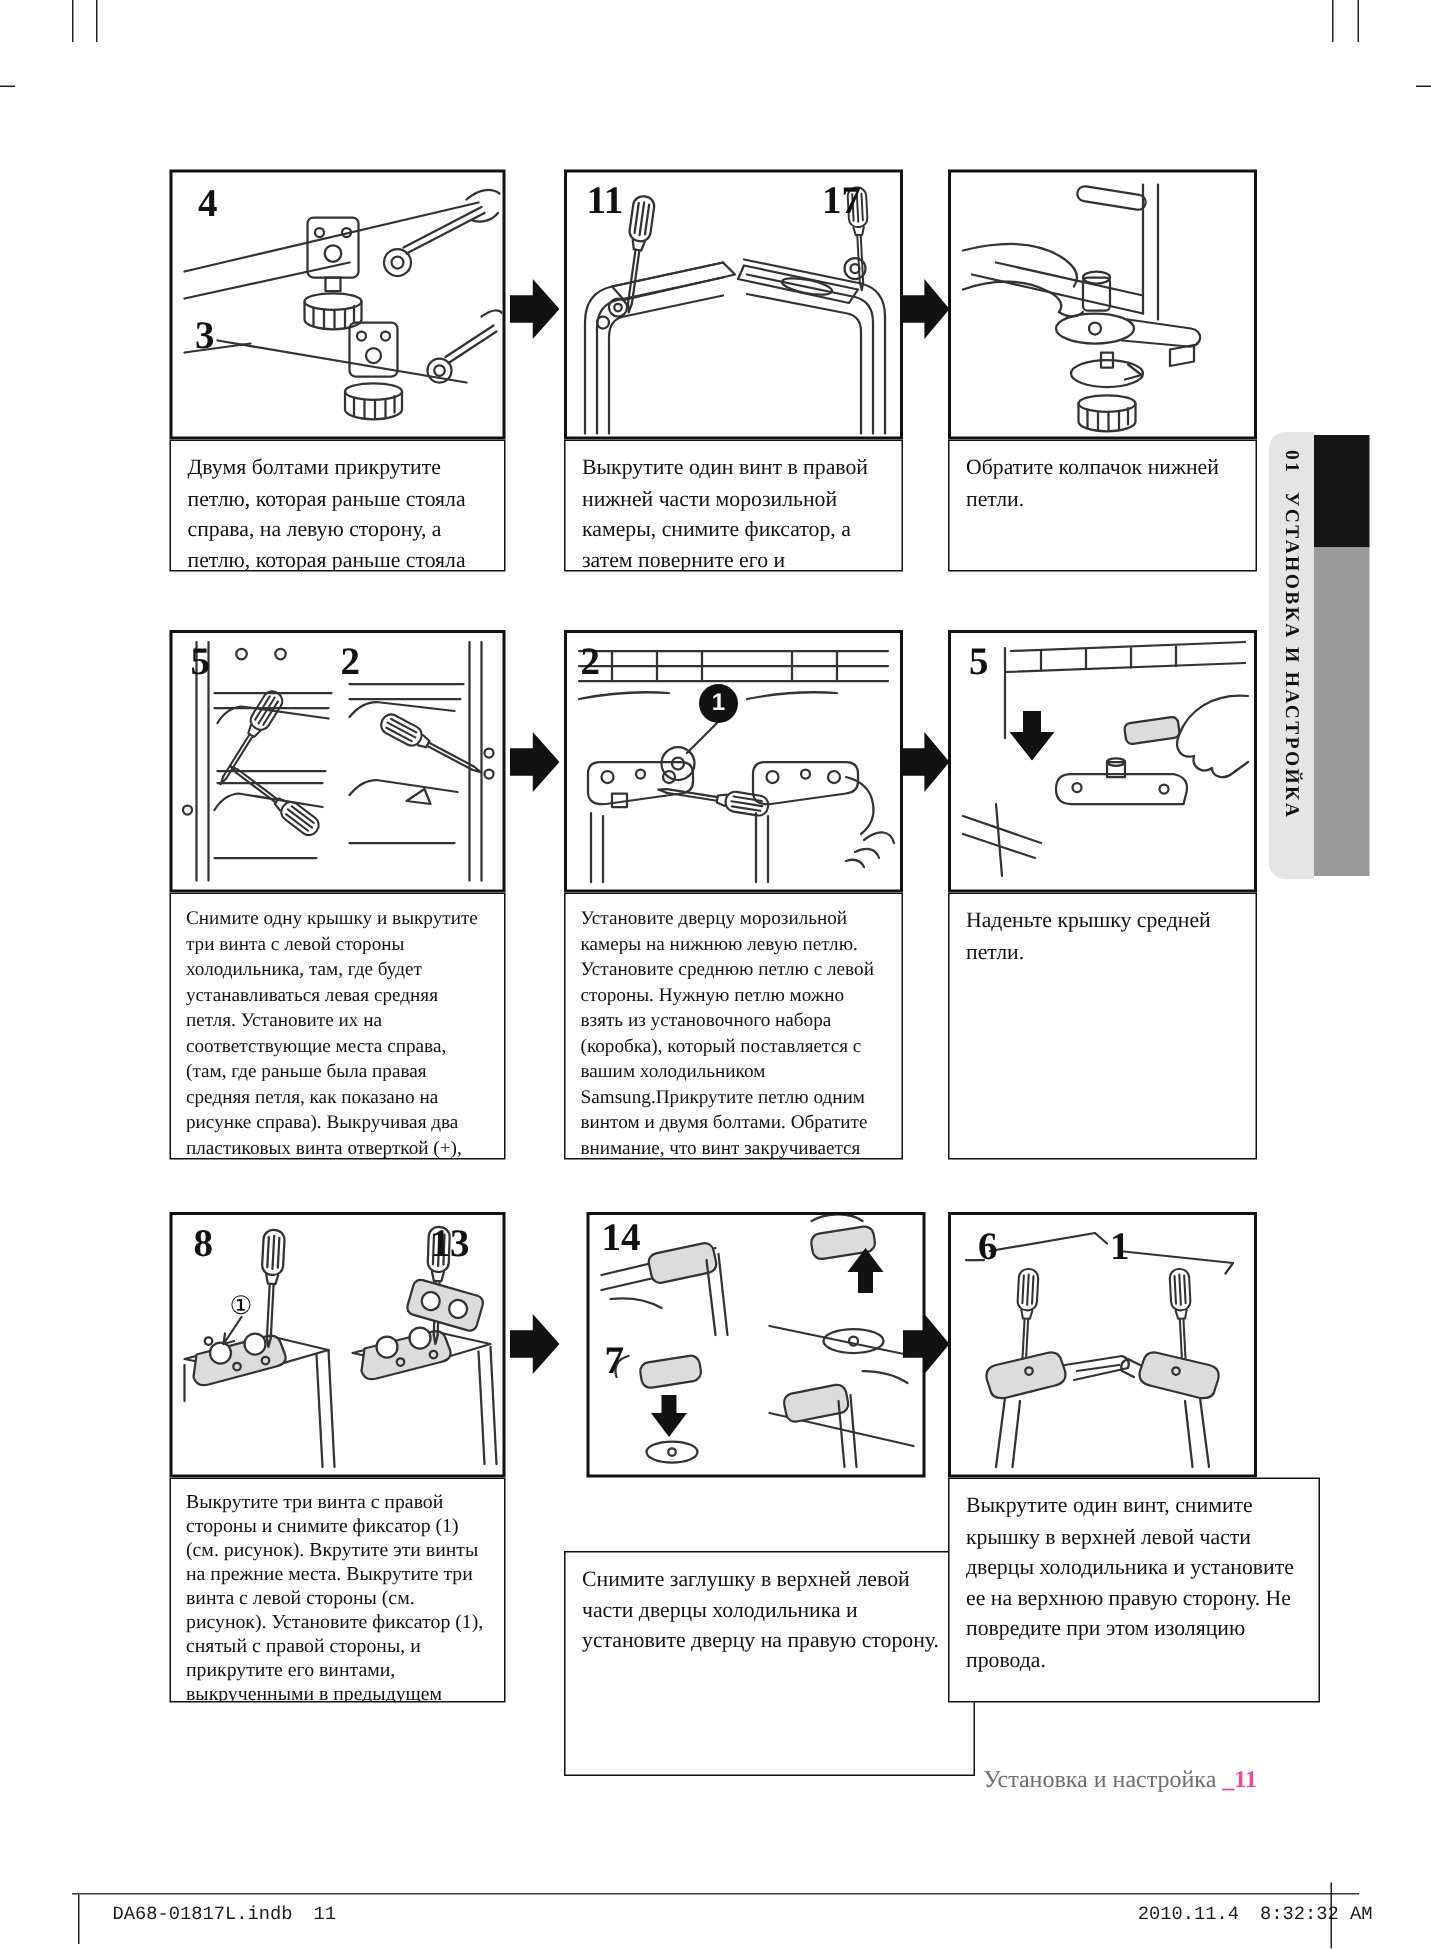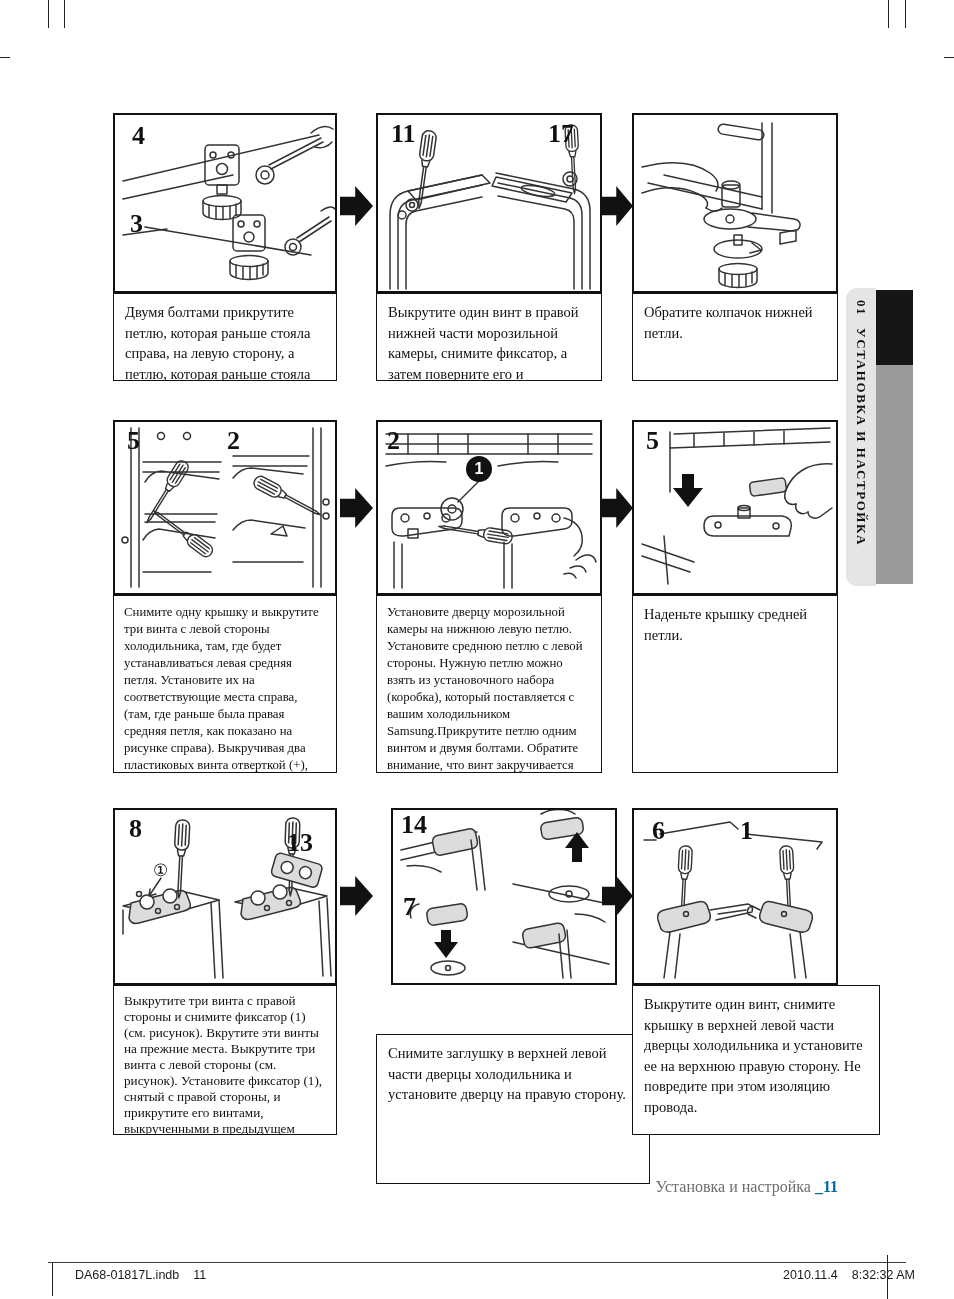--- a/index.html
+++ b/index.html
@@ -21,25 +21,25 @@
   .w1{fill:#fff;}
   .solid{fill:#111;stroke:none;}
   
   .side-tab{left:846px;top:288px;width:30px;height:298px;background:#e5e5e5;border-radius:11px 0 0 11px;}
   .side-tab-text{writing-mode:vertical-rl;text-orientation:mixed;height:100%;width:100%;display:flex;align-items:center;font-weight:bold;font-size:13px;letter-spacing:1.6px;color:#111;padding-top:12px;box-sizing:border-box;font-family:"Liberation Serif",serif;}
   .side-tab-text .ttl{margin-inline-start:12px;}
   .side-strip-black{left:876px;top:290px;width:37px;height:75px;background:#161616;}
   .side-strip-gray{left:876px;top:365px;width:37px;height:219px;background:#9b9b9b;}
   
   .footer{right:116px;top:1178px;font-size:16px;color:#6e6e6e;}
-  .footer .pg{font-weight:bold;color:#0369a1;}
+  .footer .pg{font-weight:bold;color:#ec4899;}
   
   .rule{background:#3a3a3a;}
   .print-text{font-family:"Liberation Sans",sans-serif;font-size:12.5px;color:#1a1a1a;top:1268px;}
-  .print-text span{margin-right:14px;}
+  .print-text span{margin-right:14px;font-family:Liberation Mono, monospace;}
   .mark{background:#222;}
 </style>
 </head>
 <body>
 
 <svg width="0" height="0" style="position:absolute">
   <defs>
     <g id="sdriver">
       <rect x="-7" y="0" width="14" height="30" rx="6.5"></rect>
       <line x1="-3.5" y1="5" x2="-3.5" y2="25"></line>
@@ -276,21 +276,21 @@
     <line x1="212" y1="88" x2="216" y2="166"></line>
     <line x1="204" y1="91" x2="208" y2="166"></line>
     <use href="#sdriver" transform="translate(178,8) rotate(2)"></use>
     <g transform="translate(162,42) rotate(16)">
       <rect x="0" y="0" width="48" height="24" rx="5" class="g1"></rect>
       <circle cx="14" cy="12" r="6" class="w1"></circle>
         <circle cx="33" cy="12" r="6" class="w1"></circle>
     </g>
   </svg>
   <span class="fig-num" style="left:14px;top:6px">8</span>
-  <span class="fig-num" style="left:172px;top:20px">13</span>
+  <span class="fig-num" style="left:172px;top:6px">13</span>
   <span class="circnum" style="left:38px;top:52px">①</span>
 </div>
 <div class="abs cap tight" style="left:113px;top:985px;width:224px;height:150px">Выкрутите три винта с правой стороны и снимите фиксатор (1) (см. рисунок). Вкрутите эти винты на прежние места. Выкрутите три винта с левой стороны (см. рисунок). Установите фиксатор (1), снятый с правой стороны, и прикрутите его винтами, выкрученными в предыдущем шаге.</div>
 
 <div class="abs illus" style="left:391px;top:808px;width:226px;height:177px">
   <svg width="222" height="173" viewBox="0 0 222 173">
     <path d="M8,40 l76,-18"></path>
     <path d="M8,50 l74,-17"></path>
     <rect x="40" y="22" width="44" height="20" rx="6" class="g1" transform="rotate(-12 62 32)"></rect>
     <line x1="86" y1="26" x2="92" y2="80"></line>

